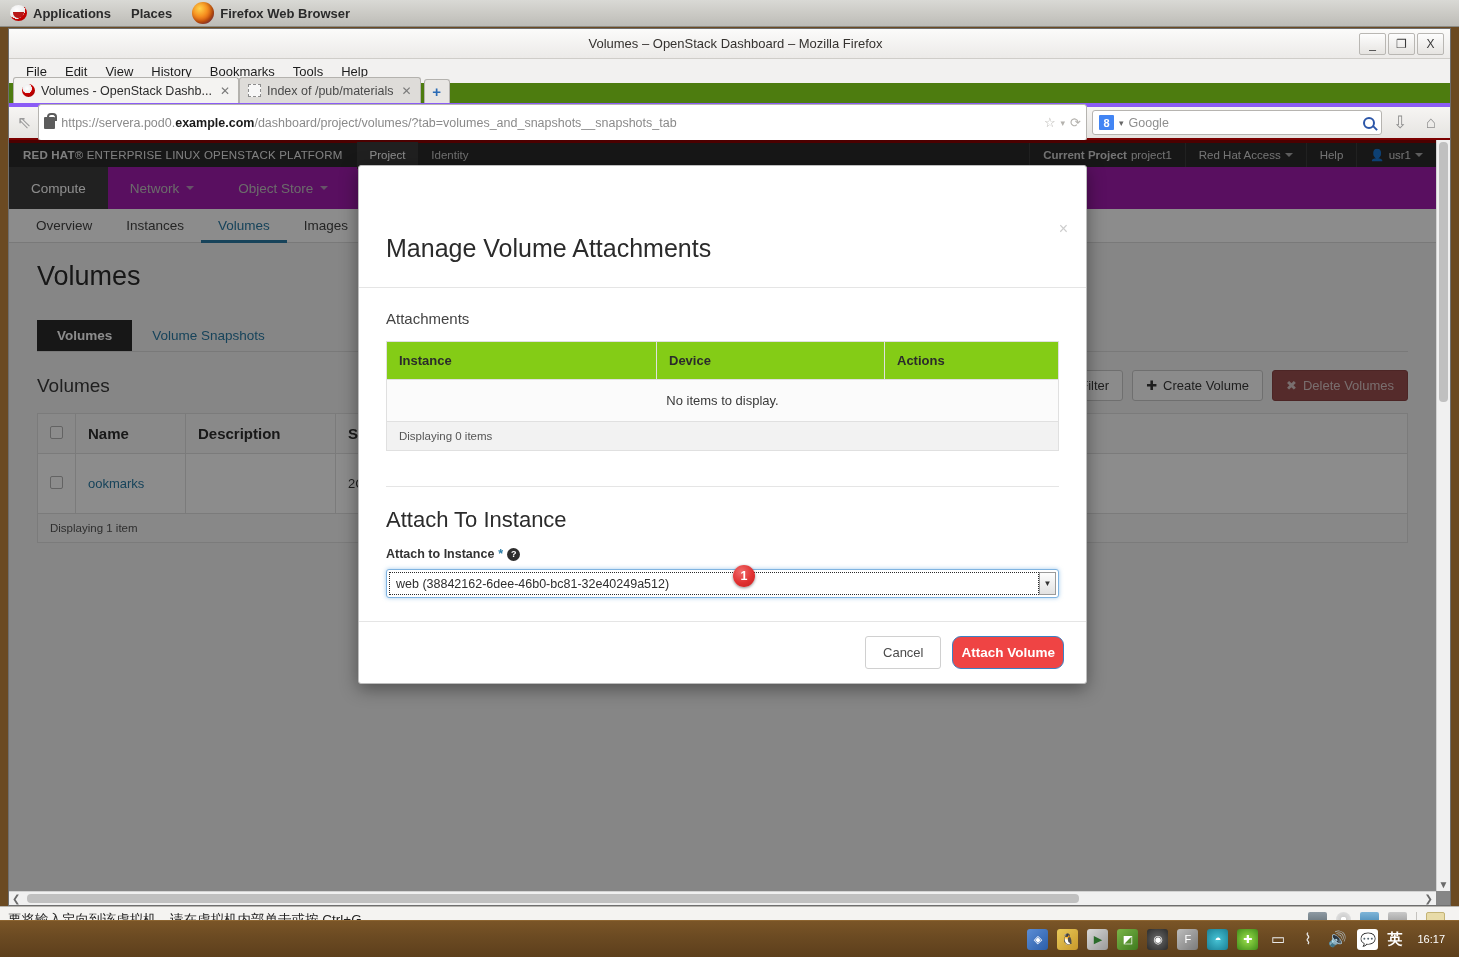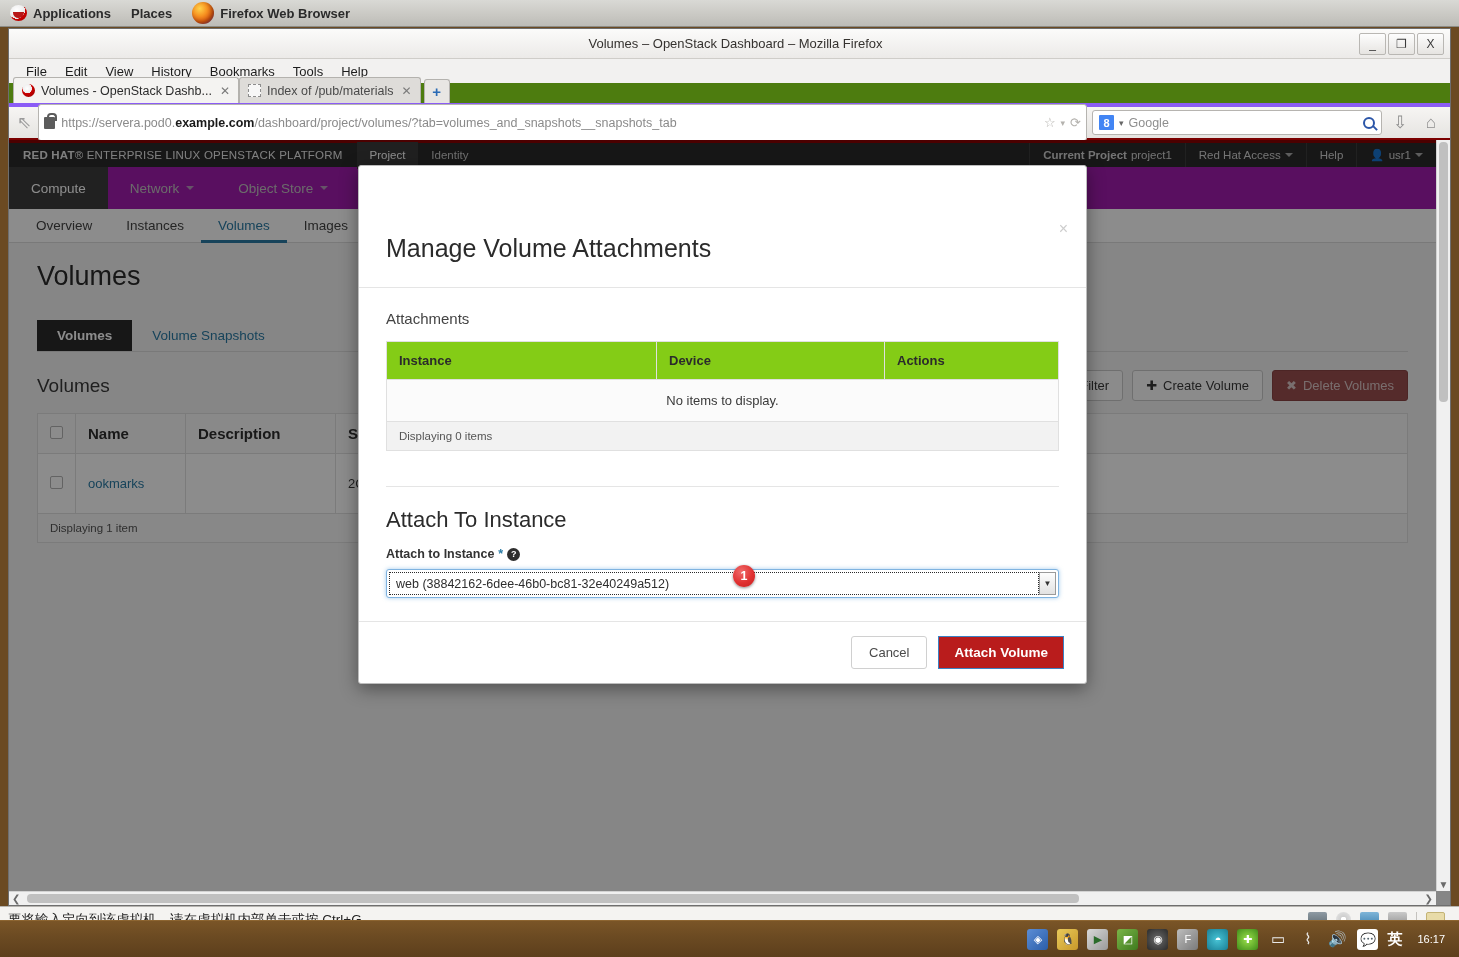--- a/index.html
+++ b/index.html
@@ -209,21 +209,21 @@
     position:absolute; left: 346px; top: -5px; width: 22px; height: 22px; border-radius: 50%;
     background: radial-gradient(circle at 38% 30%, #f06a6a 0%, #e03131 55%, #c52020 100%);
     color:#fff; font-size: 12.5px; font-weight:bold; display:flex;align-items:center;justify-content:center;
     box-shadow: 0 1px 3px rgba(0,0,0,.45);
   }
   #modal-footer {
     margin-top: auto; border-top:1px solid #e5e5e5; padding: 14px 22px;
     display:flex; justify-content:flex-end; gap: 11px;
   }
   #btn-cancel { font-size:13px; padding: 8px 17px; border:1px solid #d0d0d0; border-radius:3px; background:#fff; color:#4a4a4a;}
-  #btn-attach { font-size:13.5px; padding: 8px 15px; border:1px solid #3b82c4; border-radius:0; background:#b91c1c; color:#fff; font-weight:bold;}
+  #btn-attach { font-size:13.5px; padding: 8px 8px; border:1px solid #3b82c4; border-radius:9px; background:#ef4444; color:#fff; font-weight:bold;}
 
   
   #vm-msgbar {
     position:absolute; left:0; top:906px; width: 1459px; height: 27px;
     background: #f4f3f1; border-top:1px solid #b6b4b0; border-bottom:1px solid #a9a7a3;
     display:flex; align-items:center; padding: 0 8px; font-size: 13.5px; color:#222;
   }
   #vm-tray { margin-left:auto; display:flex; align-items:center; gap:9px; padding-right:6px;}
   .tray-ico { width: 19px; height: 15px; border-radius:2px; position:relative; }
   .t-hdd { background:linear-gradient(to bottom,#8e9aa3,#5c6870); }

